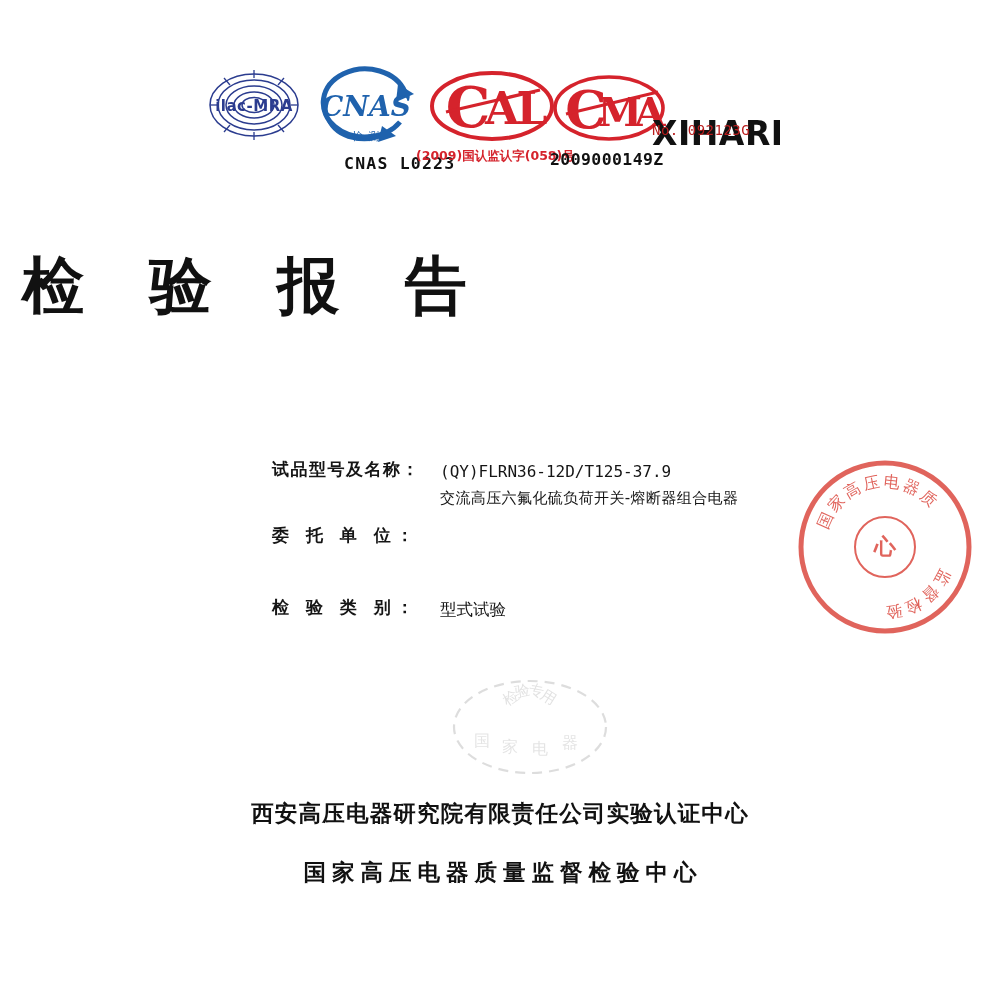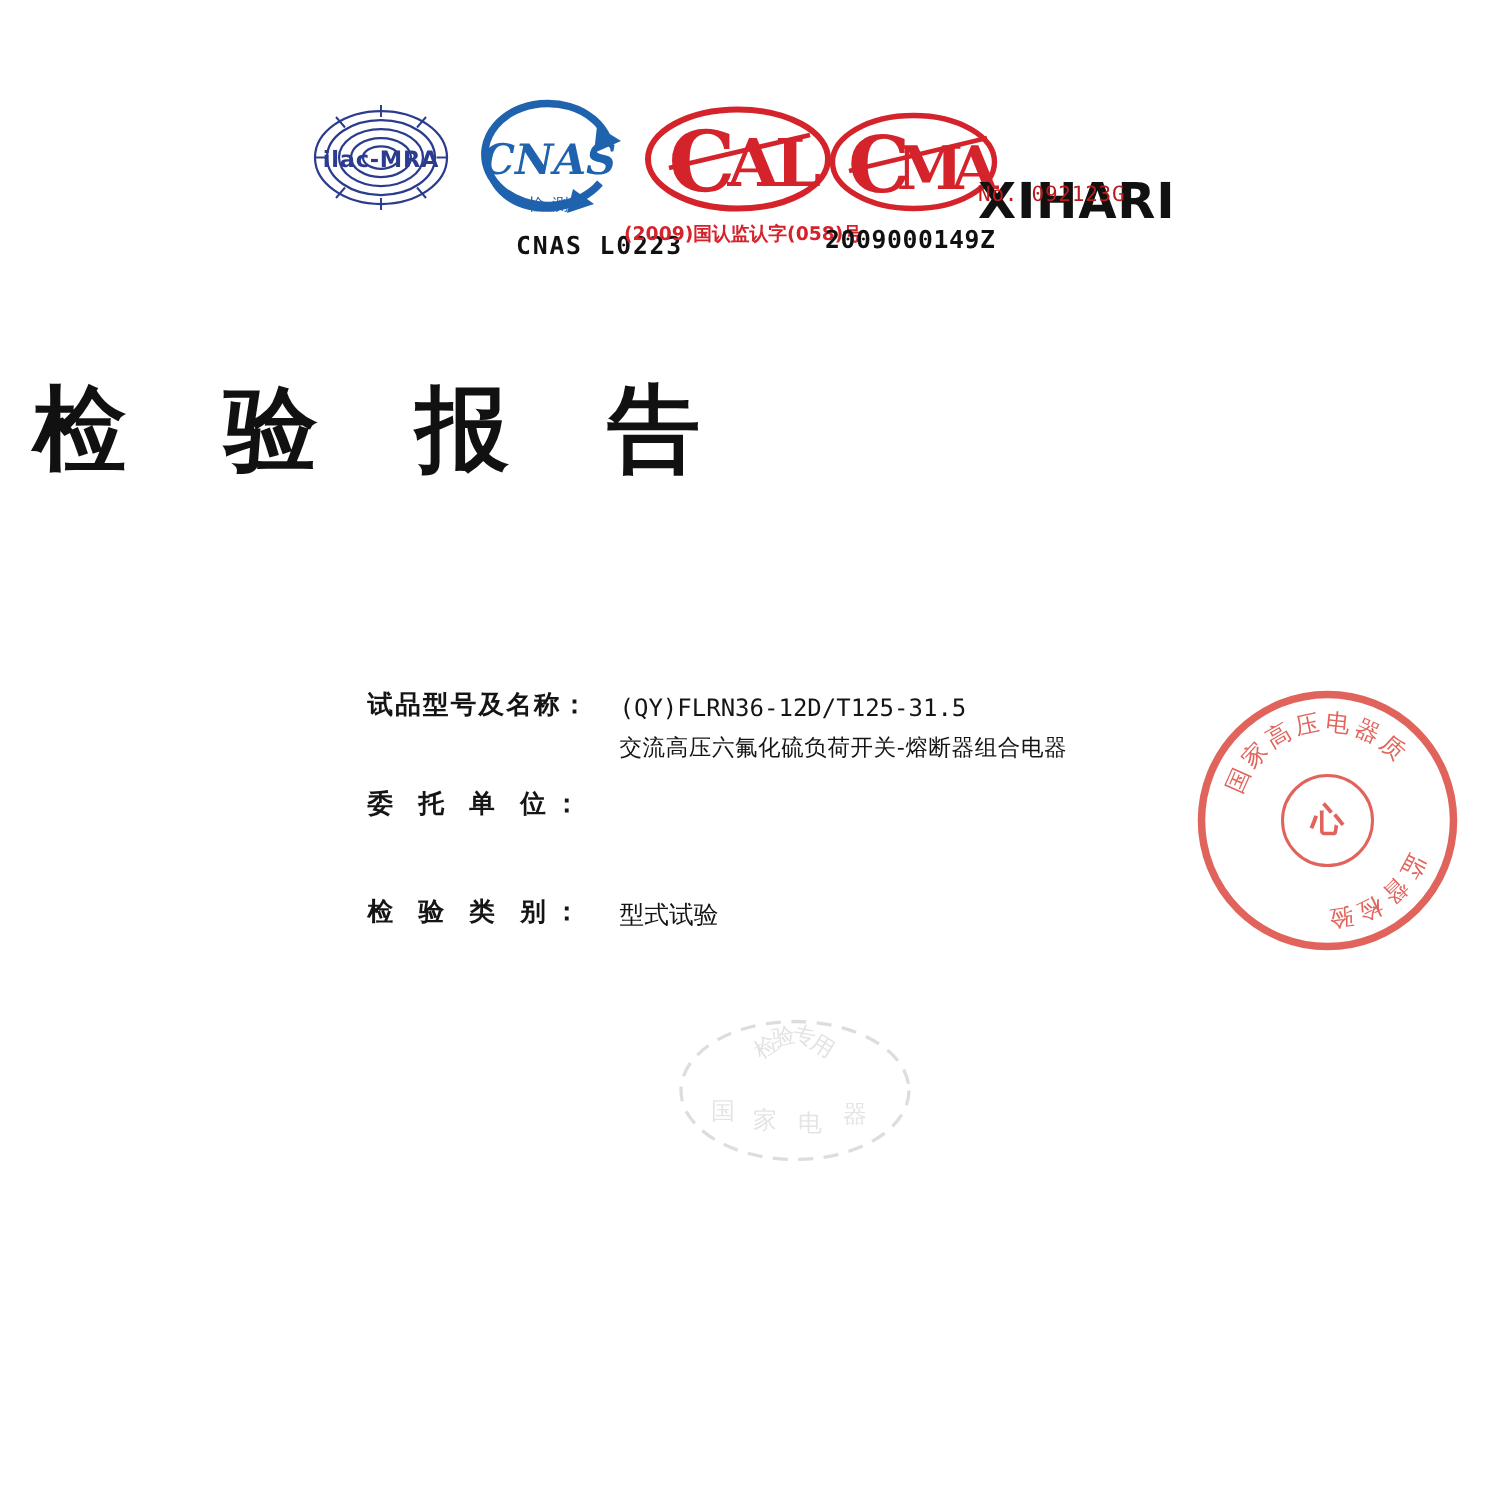--- a/index.html
+++ b/index.html
@@ -150,21 +150,21 @@
     font-size: 62px;
     font-weight: bold;
     letter-spacing: 22px;
     text-indent: 22px;
     color: #111;
   }
 
   
   .fields {
     position: absolute;
-    left: 245px;
+    left: 272px;
     top: 458px;
     width: 560px;
   }
   .field-row {
     position: relative;
     min-height: 32px;
     margin-bottom: 34px;
   }
   .field-label {
     position: absolute;
@@ -314,21 +314,21 @@
     </div>
   </div>
 
   <div class="doc-title">检 验 报 告</div>
 
   <div class="fields">
 
     <div class="field-row">
       <div class="field-label spaced2">试品型号及名称：</div>
       <div class="field-value">
-        <span class="v-mono">(QY)FLRN36-12D/T125-31.5</span>
+        <span class="v-mono">(QY)FLRN36-12D/T125-37.9</span>
         <span class="v-line2">交流高压六氟化硫负荷开关-熔断器组合电器</span>
       </div>
     </div>
 
     <div class="field-row" style="margin-top:26px">
       <div class="field-label spaced">委 托 单 位：</div>
     </div>
 
     <div class="field-row" style="margin-top:40px">
       <div class="field-label spaced">检 验 类 别：</div>
@@ -368,14 +368,18 @@
       </g>
       <g fill="#9a9a9a" font-family="DejaVu Sans, sans-serif" font-size="16" opacity="0.8">
         <text x="34" y="74">国</text>
         <text x="62" y="80">家</text>
         <text x="92" y="82">电</text>
         <text x="122" y="76">器</text>
       </g>
     </svg>
   </div>
 
+  <div class="footer">
+    <div class="footer-line1">西安高压电器研究院有限责任公司实验认证中心</div>
+    <div class="footer-line2">国家高压电器质量监督检验中心</div>
+  </div>
 
 </div>
 
 </body></html>

